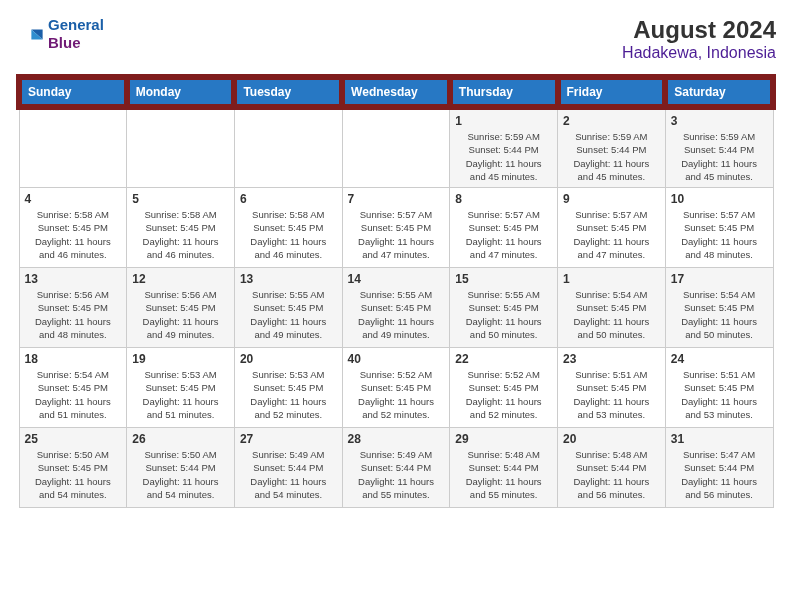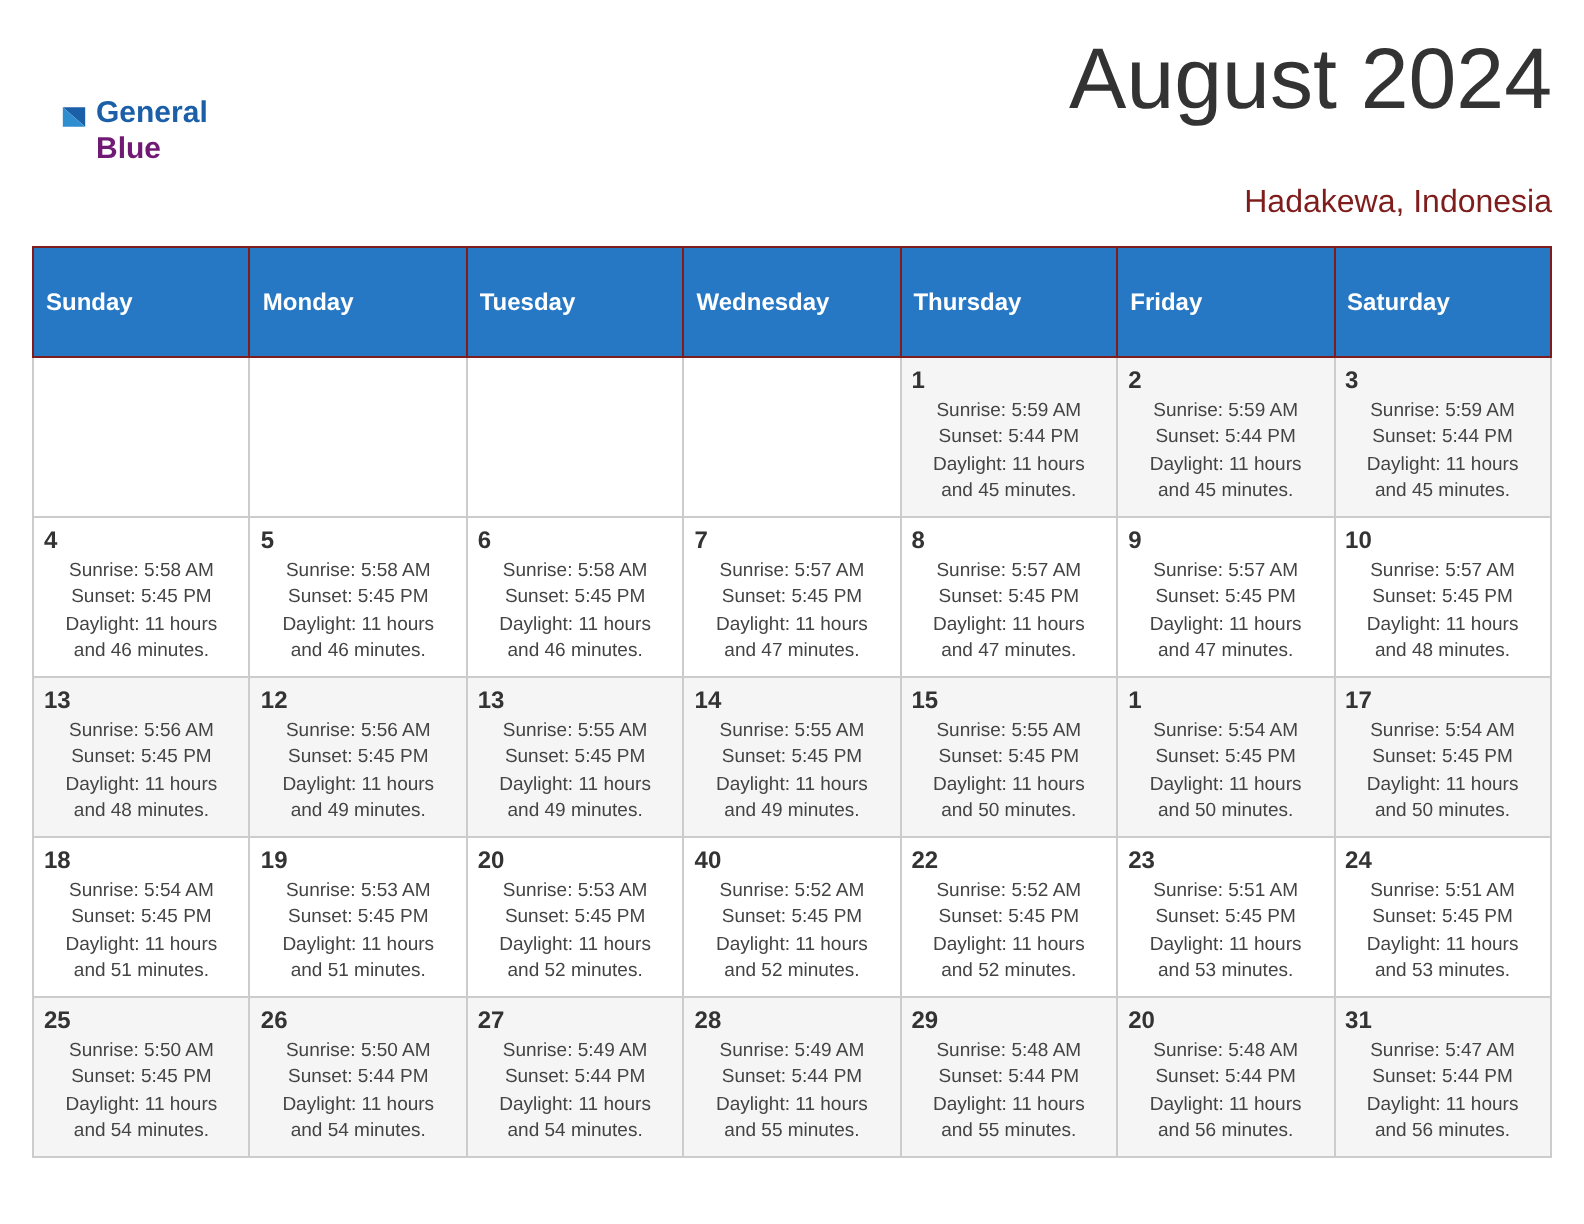--- a/index.html
+++ b/index.html
@@ -11,64 +11,62 @@
       padding: 16px;
     }
     .header {
       display: flex;
       justify-content: space-between;
       align-items: flex-start;
       margin-bottom: 12px;
     }
     .logo {
       display: flex;
-      align-items: flex-start;
+      align-items: flex-end;
       gap: 4px;
-      margin-top: 32px;
     }
     .logo-text {
       font-size: 15px;
       font-weight: bold;
       color: #333;
       line-height: 1.2;
     }
     .logo-text span {
       color: #1a5fa8;
     }
     .logo-icon {
       width: 28px;
       height: 28px;
     }
     .title-block {
       text-align: right;
     }
     .title-block h1 {
-      font-size: 43px;
-      font-weight: normal;
+      font-size: 24px;
+      font-weight: bold;
       color: #333;
     }
     .title-block h2 {
       font-size: 16px;
       font-weight: normal;
-      color: #7f1d1d;
-      margin-top: 28px;
+      color: #4c1d95;
     }
     table {
       width: 100%;
       border-collapse: collapse;
       font-size: 10.5px;
     }
     thead tr th {
       background-color: #2778c4;
       color: #fff;
       text-align: left;
-      padding: 20px 6px;
+      padding: 5px 6px;
       font-size: 12px;
       font-weight: bold;
-      border: 1px solid #7f1d1d;
+      border: 6px solid #7f1d1d;
     }
     tbody tr td {
       border: 1px solid #ccc;
       vertical-align: top;
       padding: 4px 5px;
       width: 107px;
       height: 80px;
     }
     tbody tr:nth-child(odd) td {
       background-color: #f5f5f5;

